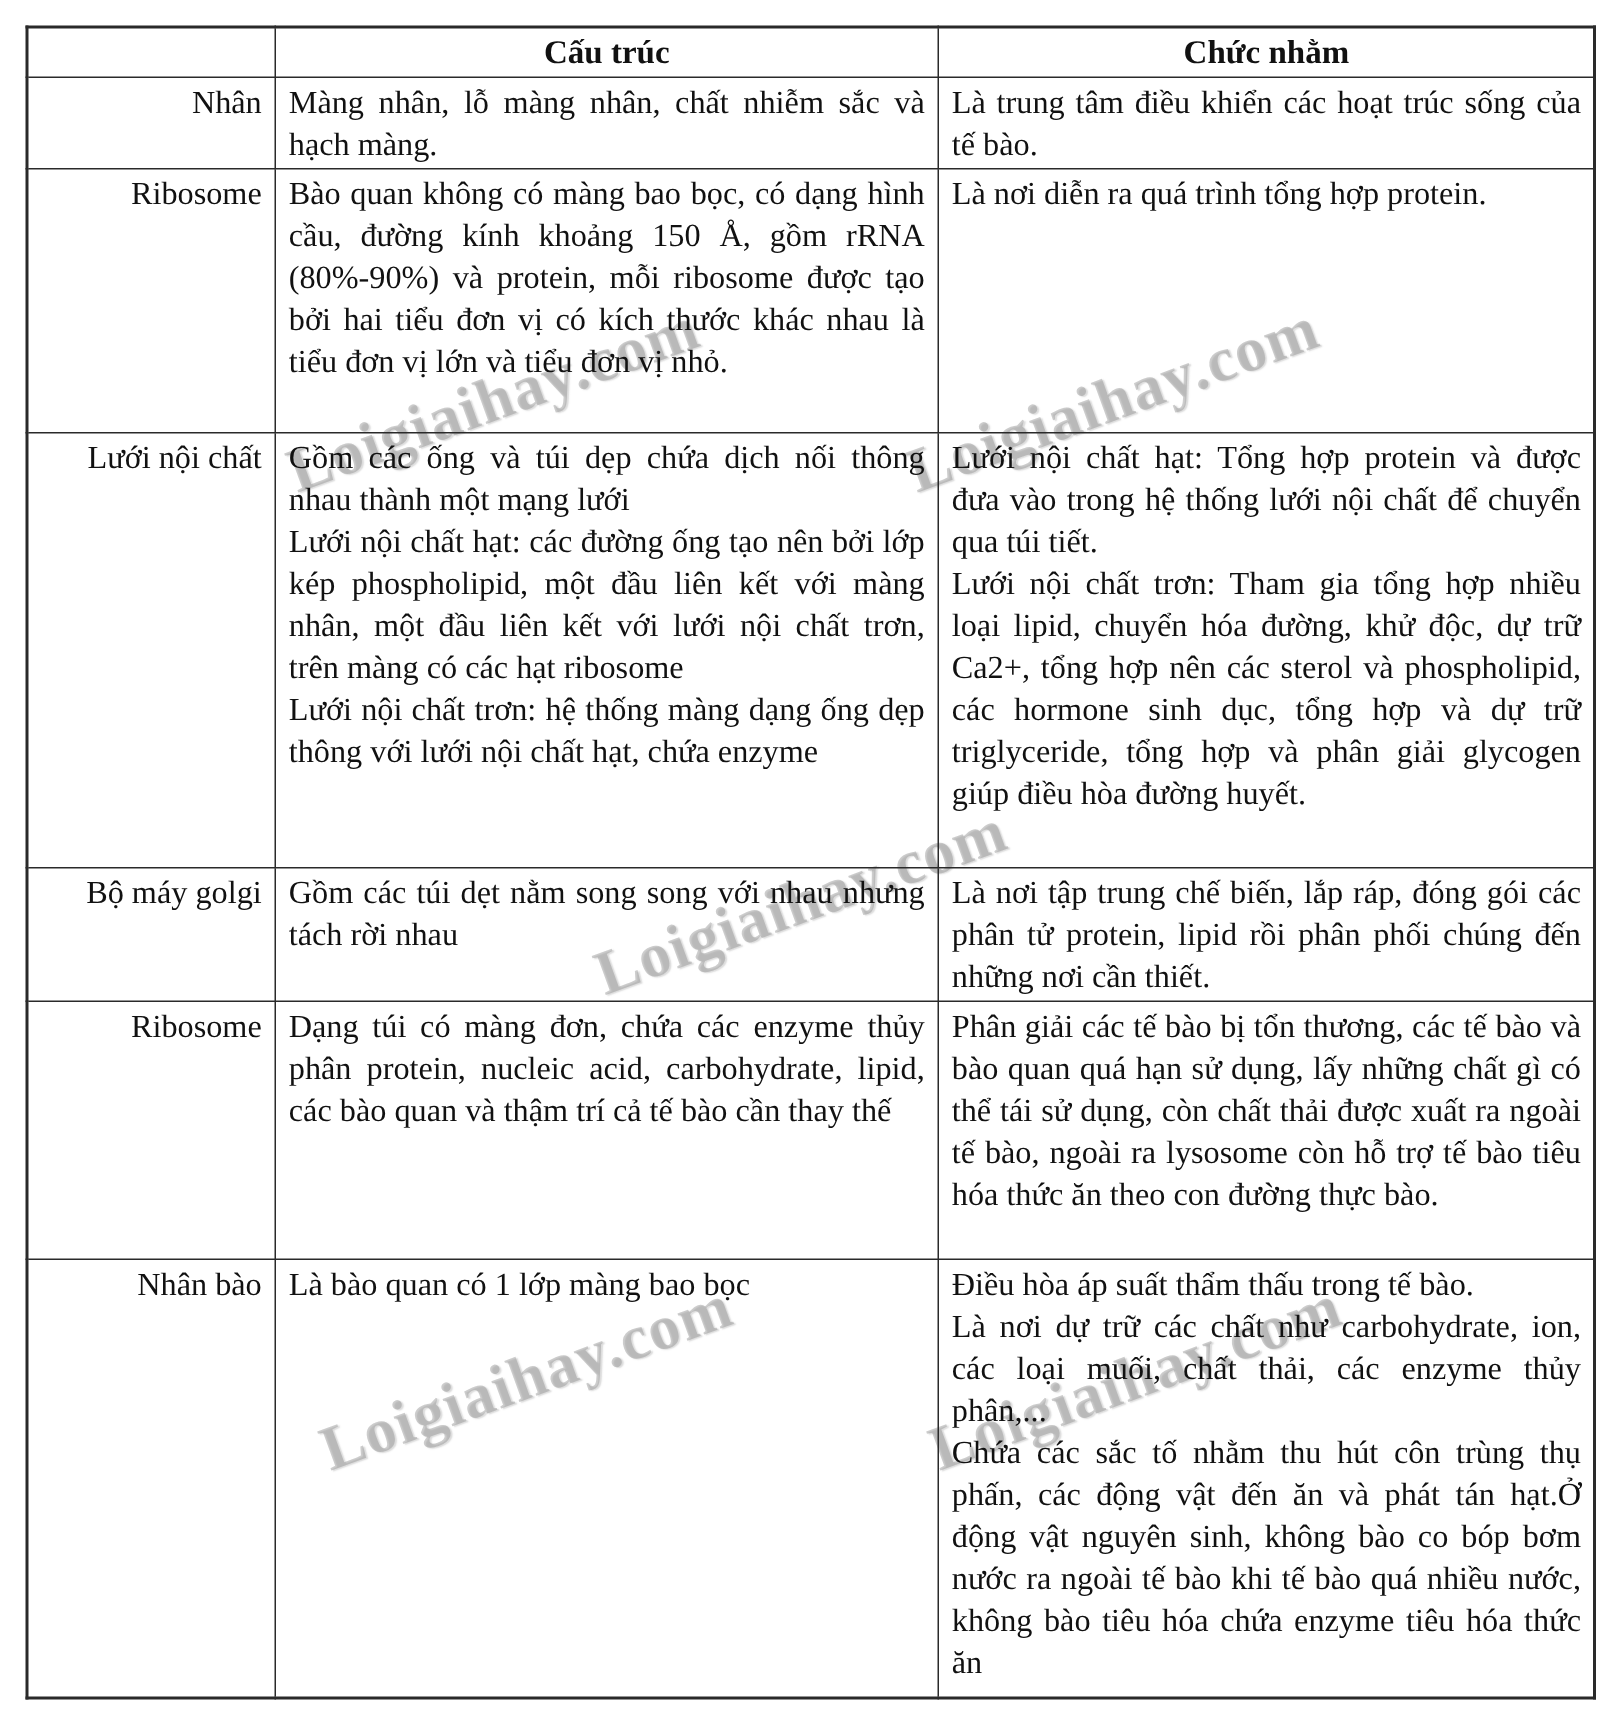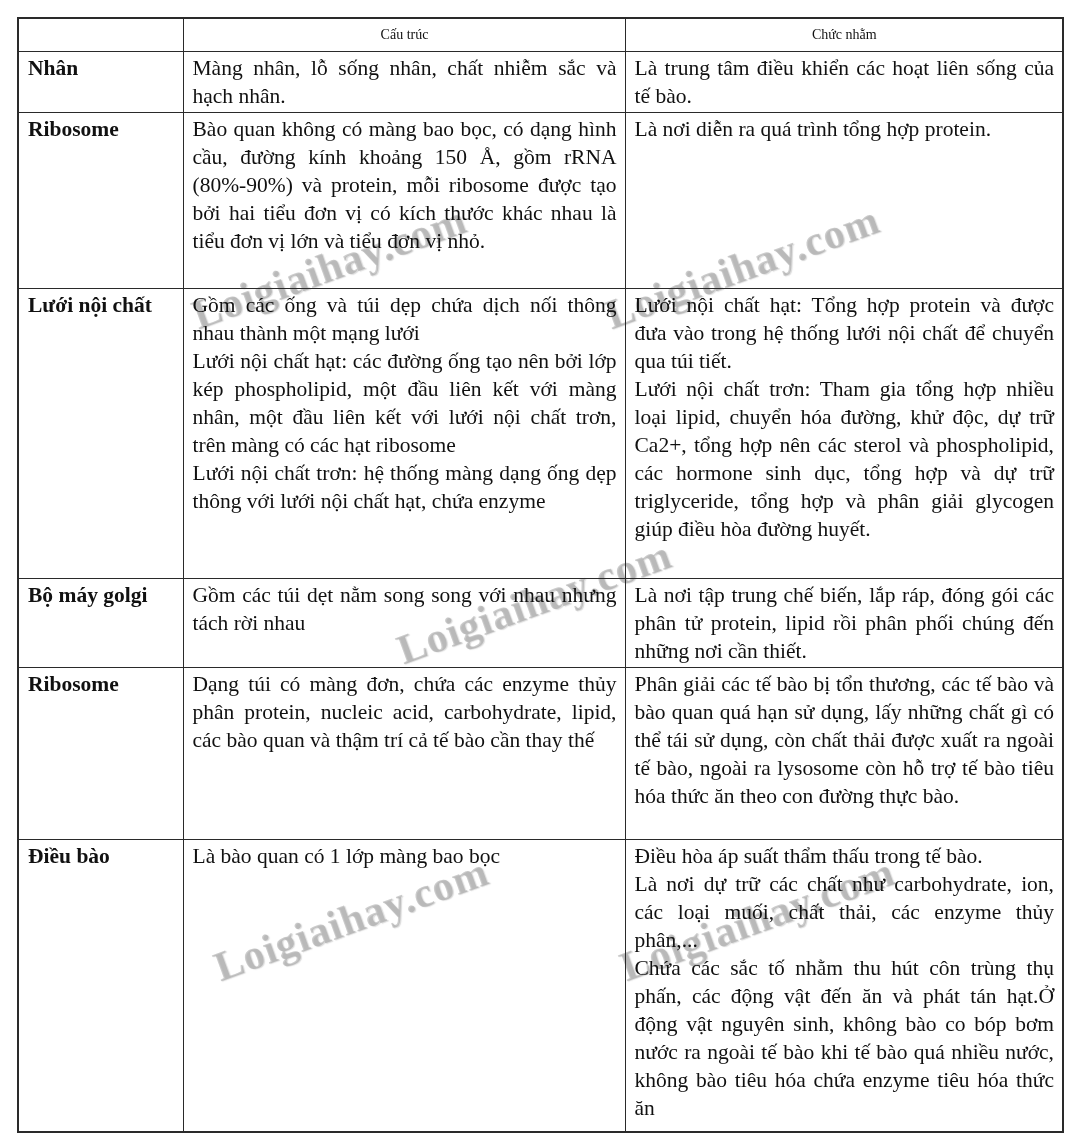--- a/index.html
+++ b/index.html
@@ -53,27 +53,27 @@
     line-height: 28px;
   }
   table.doc th, table.doc td {
     border: 1.5px solid #2a2a2a;
     vertical-align: top;
     padding: 2px 8px 2px 9px;
     background: transparent;
   }
   table.doc { border: 2px solid #2a2a2a; }
   th.hdr {
-    font-weight: normal;
+    font-weight: bold;
     text-align: center;
-    font-size: 14px;
+    font-size: 22px;
     padding-top: 3px;
     padding-bottom: 3px;
   }
-  td.name-cell { text-align: left; white-space: nowrap; font-weight: bold; }
+  td.name-cell { text-align: right; white-space: nowrap; }
   td.text-cell p {
     margin: 0;
     text-align: justify;
   }
   tr.hr  { height: 33px; }
   tr.r0  { height: 58px; }
   tr.r1  { height: 176px; }
   tr.r2  { height: 290px; }
   tr.r3  { height: 88px; }
   tr.r4  { height: 172px; }
@@ -105,24 +105,24 @@
       <tr class="hr">
         <th class="hdr"></th>
         <th class="hdr">Cấu trúc</th>
         <th class="hdr">Chức nhằm</th>
       </tr>
     </thead>
     <tbody>
       <tr class="r0">
         <td class="name-cell">Nhân</td>
         <td class="text-cell">
-          <p>Màng nhân, lỗ sống nhân, chất nhiễm sắc và hạch nhân.</p>
+          <p>Màng nhân, lỗ màng nhân, chất nhiễm sắc và hạch màng.</p>
         </td>
         <td class="text-cell">
-          <p>Là trung tâm điều khiển các hoạt liên sống của tế bào.</p>
+          <p>Là trung tâm điều khiển các hoạt trúc sống của tế bào.</p>
         </td>
       </tr>
       <tr class="r1">
         <td class="name-cell">Ribosome</td>
         <td class="text-cell">
           <p>Bào quan không có màng bao bọc, có dạng hình cầu, đường kính khoảng 150 Å, gồm rRNA (80%-90%) và protein, mỗi ribosome được tạo bởi hai tiểu đơn vị có kích thước khác nhau là tiểu đơn vị lớn và tiểu đơn vị nhỏ.</p>
         </td>
         <td class="text-cell">
           <p>Là nơi diễn ra quá trình tổng hợp protein.</p>
         </td>
@@ -151,21 +151,21 @@
       <tr class="r4">
         <td class="name-cell">Ribosome</td>
         <td class="text-cell">
           <p>Dạng túi có màng đơn, chứa các enzyme thủy phân protein, nucleic acid, carbohydrate, lipid, các bào quan và thậm trí cả tế bào cần thay thế</p>
         </td>
         <td class="text-cell">
           <p>Phân giải các tế bào bị tổn thương, các tế bào và bào quan quá hạn sử dụng, lấy những chất gì có thể tái sử dụng, còn chất thải được xuất ra ngoài tế bào, ngoài ra lysosome còn hỗ trợ tế bào tiêu hóa thức ăn theo con đường thực bào.</p>
         </td>
       </tr>
       <tr class="r5">
-        <td class="name-cell">Điều bào</td>
+        <td class="name-cell">Nhân bào</td>
         <td class="text-cell">
           <p>Là bào quan có 1 lớp màng bao bọc</p>
         </td>
         <td class="text-cell">
           <p>Điều hòa áp suất thẩm thấu trong tế bào.</p>
           <p>Là nơi dự trữ các chất như carbohydrate, ion, các loại muối, chất thải, các enzyme thủy phân,...</p>
           <p>Chứa các sắc tố nhằm thu hút côn trùng thụ phấn, các động vật đến ăn và phát tán hạt.Ở động vật nguyên sinh, không bào co bóp bơm nước ra ngoài tế bào khi tế bào quá nhiều nước, không bào tiêu hóa chứa enzyme tiêu hóa thức ăn</p>
         </td>
       </tr>
     </tbody>

